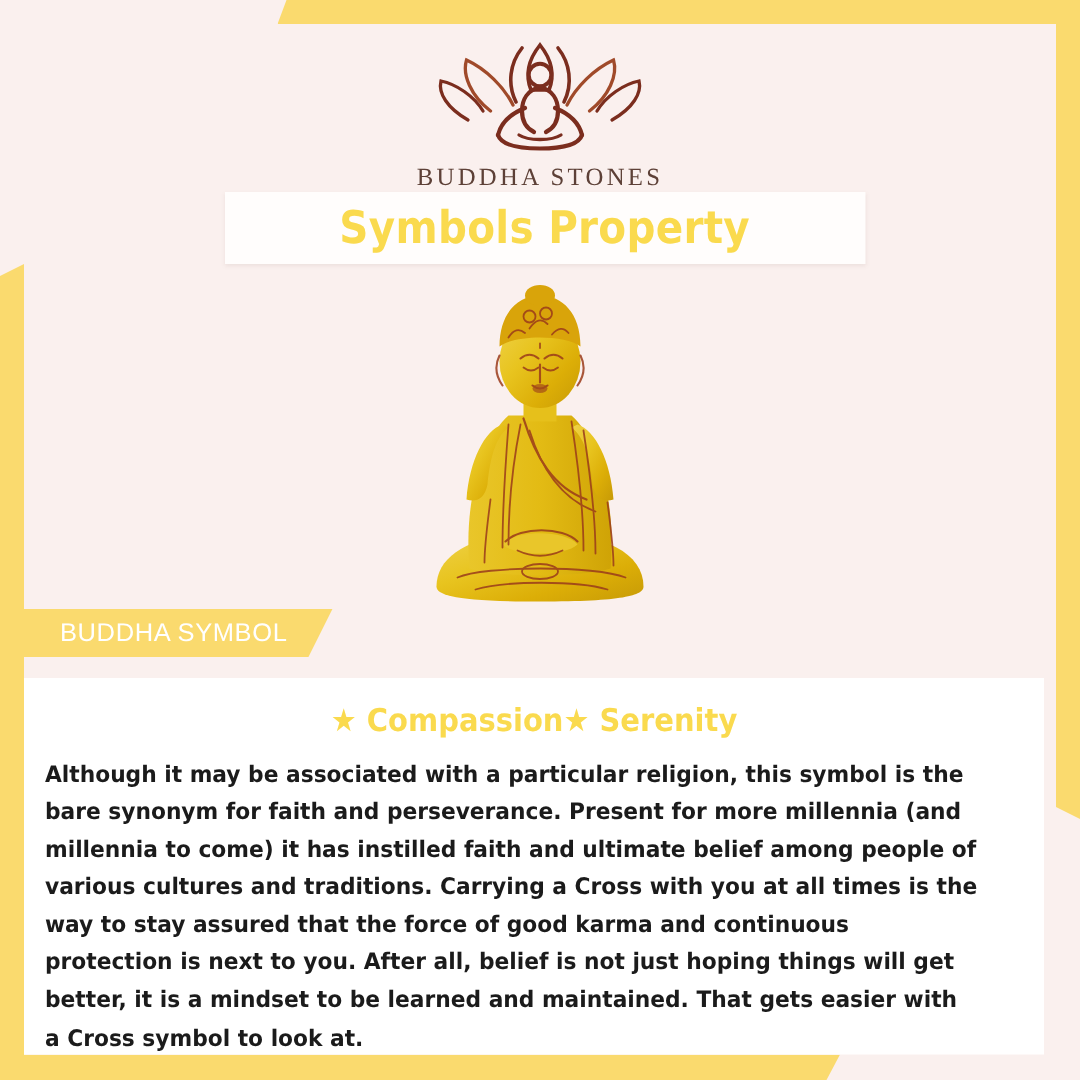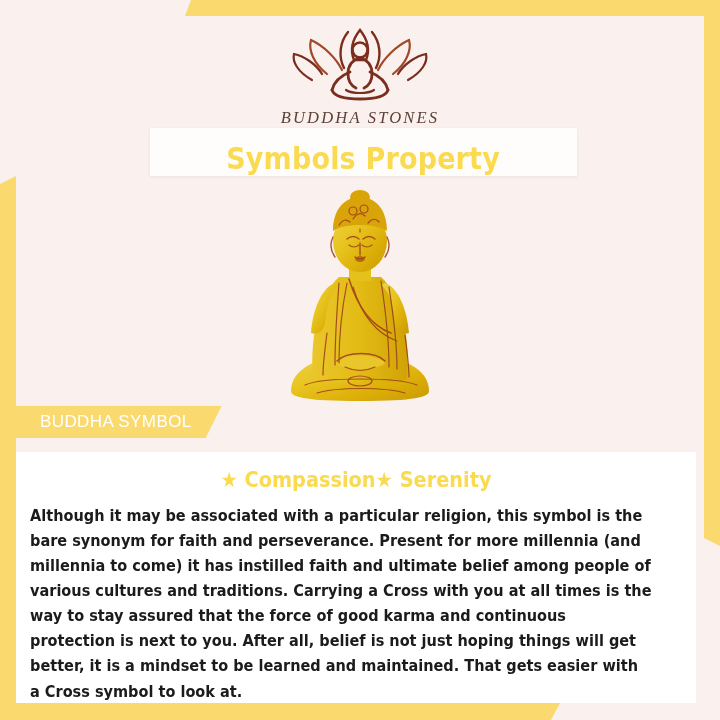--- a/index.html
+++ b/index.html
@@ -68,34 +68,33 @@
     margin: 0 auto;
   }
   .logo-wordmark {
     display: block;
     margin-top: 4px;
     font-family: "Liberation Serif", serif;
     font-size: 16.5px;
     letter-spacing: 2.2px;
     color: #5d4037;
     font-weight: 400;
-    font-style: italic;
   }
 
   
   .title-banner {
     position: absolute;
     top: 128px;
     left: 150px;
     width: 427px;
     height: 48px;
     background: #fffdfc;
     box-shadow: 0 1px 3px rgba(120, 90, 80, 0.10);
     display: flex;
-    align-items: flex-end;
+    align-items: center;
     justify-content: center;
   }
   .title-text {
     font-family: "DejaVu Sans", sans-serif;
     font-weight: bold;
     font-size: 30px;
     color: #fada4e;
     letter-spacing: 0.2px;
     transform: scaleX(0.9);
     white-space: nowrap;

